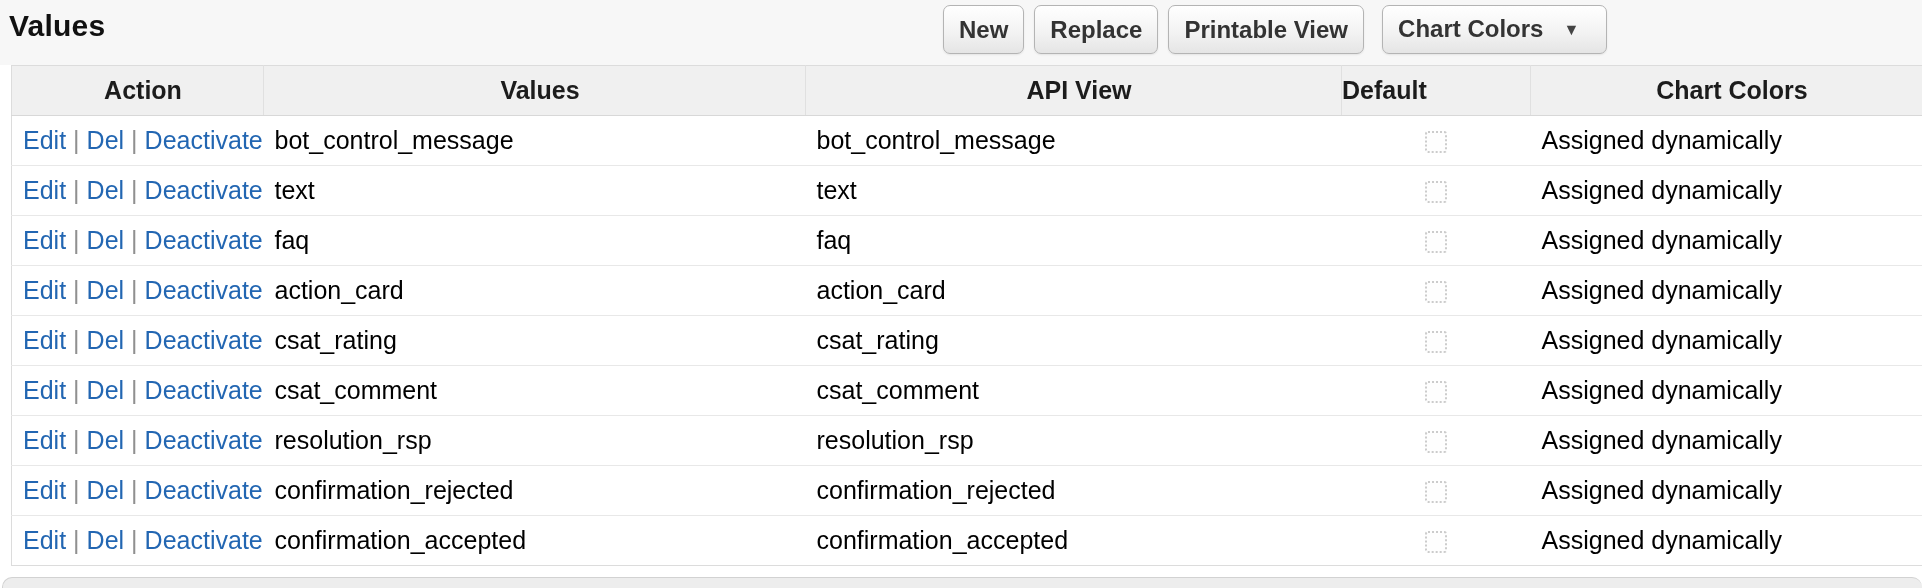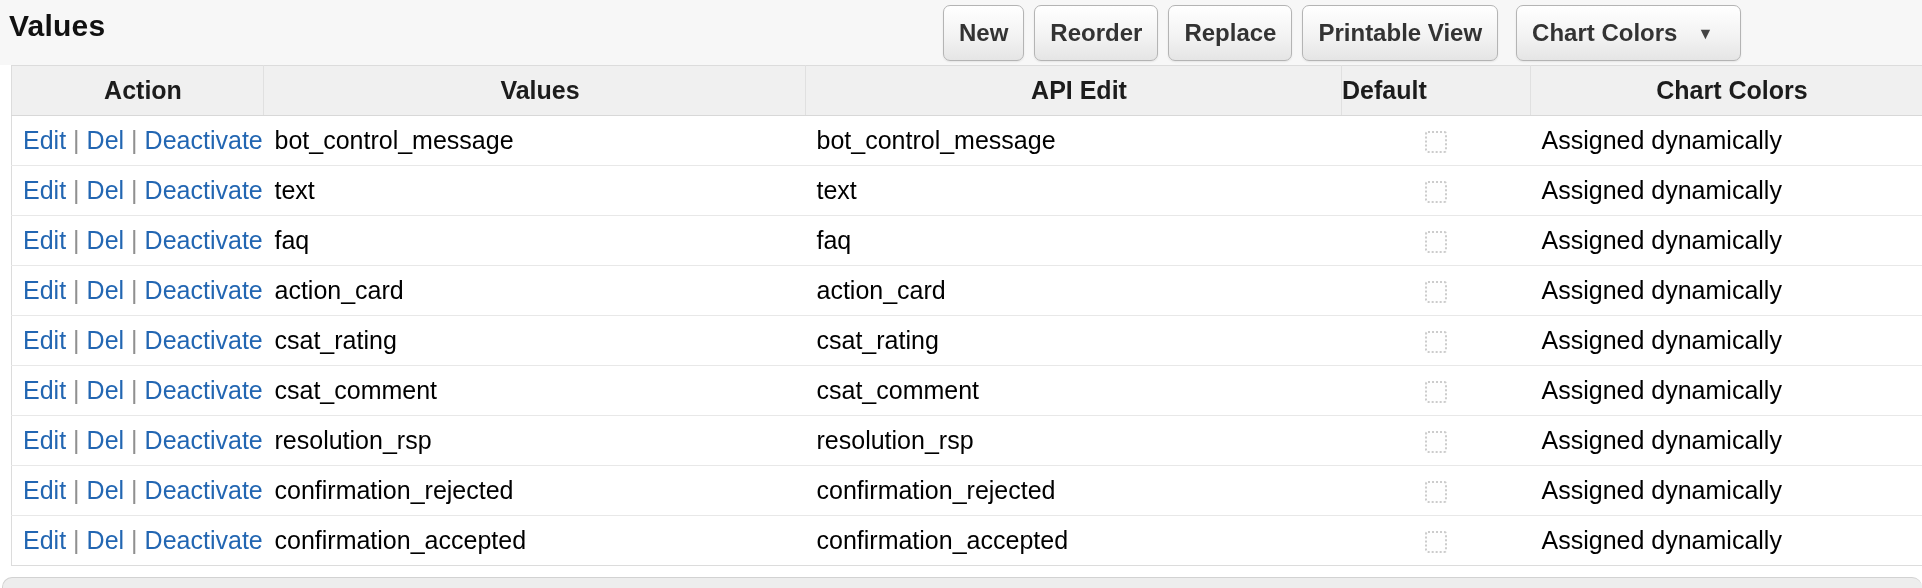--- a/index.html
+++ b/index.html
@@ -27,21 +27,21 @@
   }
 
   
   .toolbar {
     position: absolute;
     left: 943px; top: 5px;
     display: flex;
     align-items: center;
   }
   .btn {
-    height: 56px;
+    height: 49px;
     line-height: 36px;
     padding: 0 15px;
     margin-right: 10px;
     font-family: "Liberation Sans", sans-serif;
     font-size: 24px;
     font-weight: bold;
     color: #333333;
     background: linear-gradient(#ffffff, #f3f3f3 55%, #e5e5e5);
     border: 1px solid #b4b4b4;
     border-radius: 7px;
@@ -134,39 +134,38 @@
 </style>
 </head>
 <body>
 
 <div class="top-band"></div>
 
 <h1 class="page-title">Values</h1>
 
 <div class="toolbar">
   <button class="btn">New</button>
-  <button class="btn">Reorder</button>
   <button class="btn">Replace</button>
   <button class="btn">Printable View</button>
   <button class="btn dropdown"><span>Chart Colors</span><span class="caret">▼</span></button>
 </div>
 
 <table class="values-table">
   <colgroup>
     <col class="c-action">
       <col class="c-values">
       <col class="c-api">
       <col class="c-default">
       <col>
   </colgroup>
   <thead>
     <tr>
       <th>Action</th>
       <th>Values</th>
-      <th>API Edit</th>
+      <th>API View</th>
       <th class="center">Default</th>
       <th>Chart Colors</th>
     </tr>
   </thead>
   <tbody id="rows-body">
   <tr>
     <td class="action-links"><a>Edit</a><span class="pipe">|</span><a>Del</a><span class="pipe">|</span><a>Deactivate</a></td>
     <td>bot_control_message</td>
     <td>bot_control_message</td>
     <td class="center"><span class="checkbox-unchecked"></span></td>

